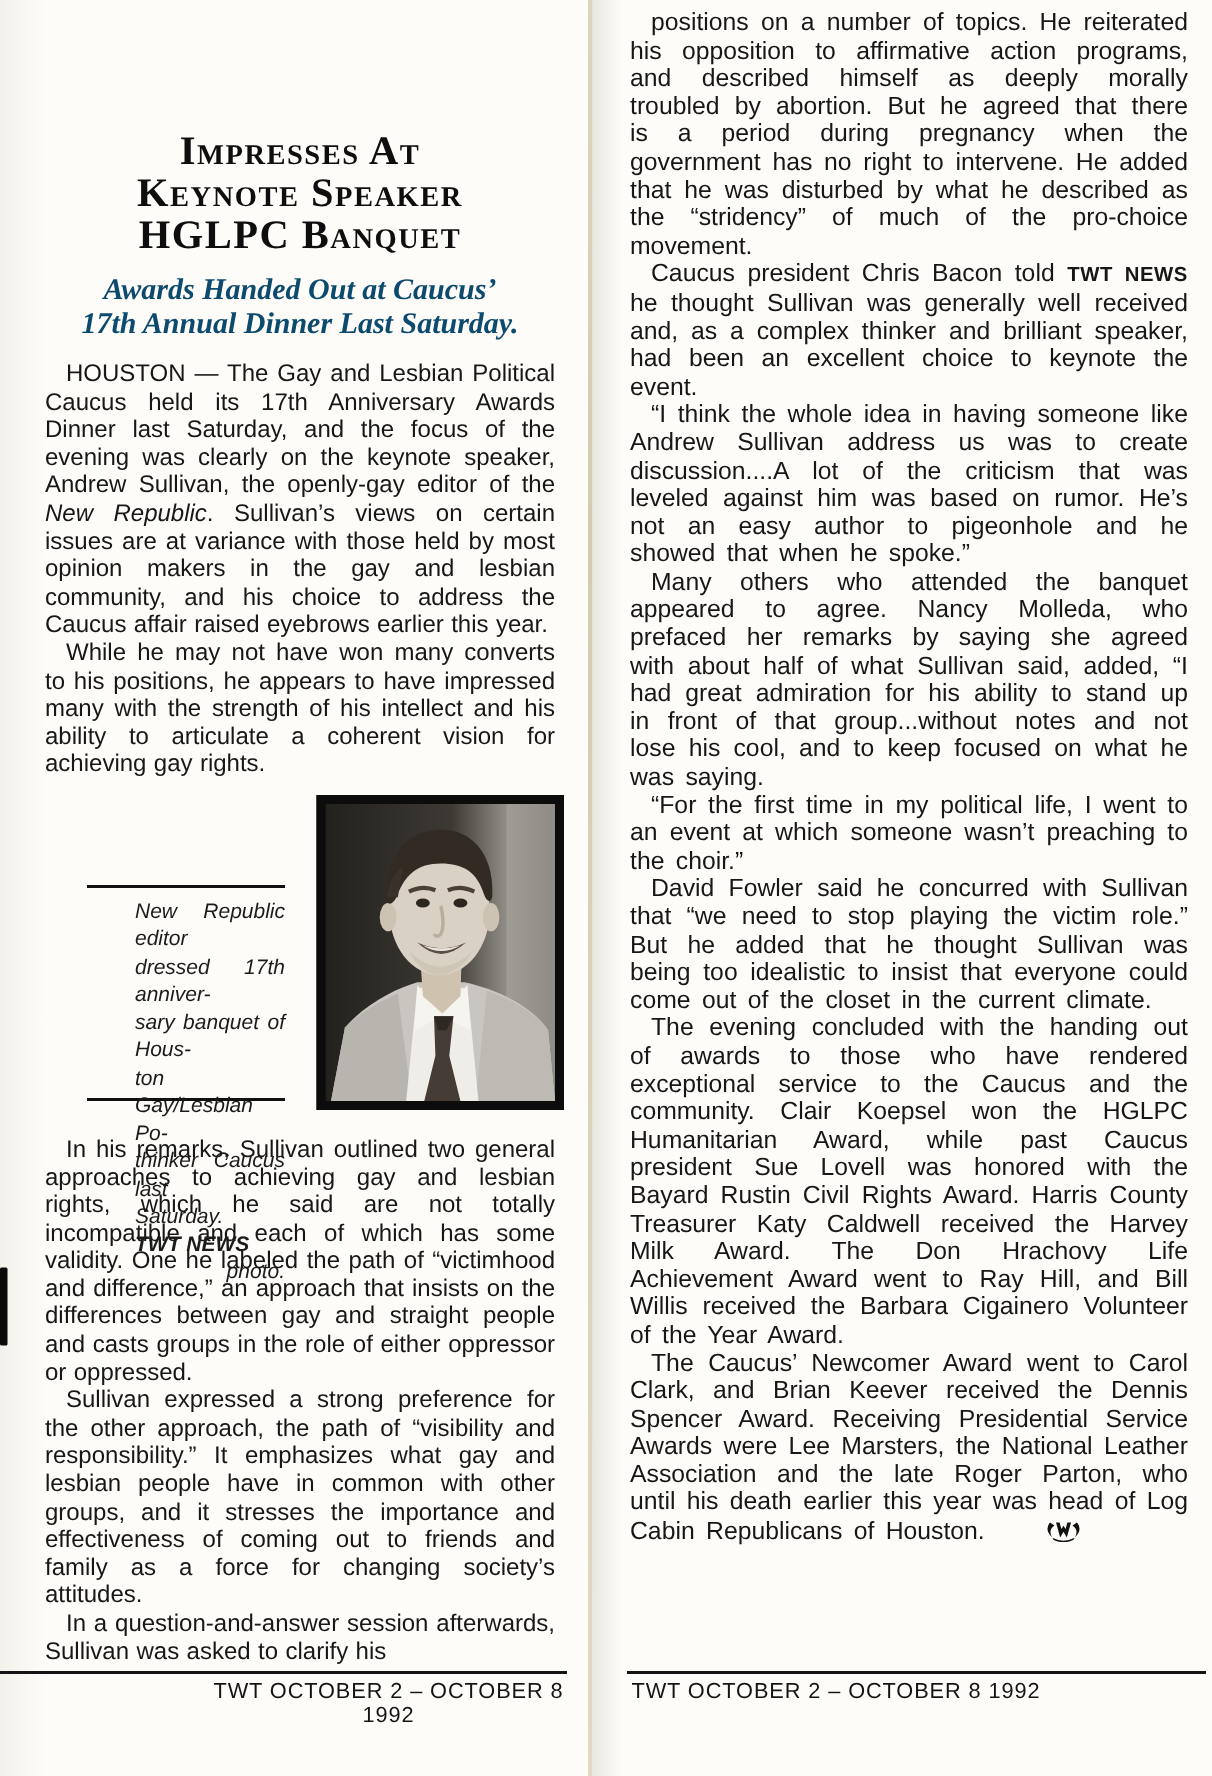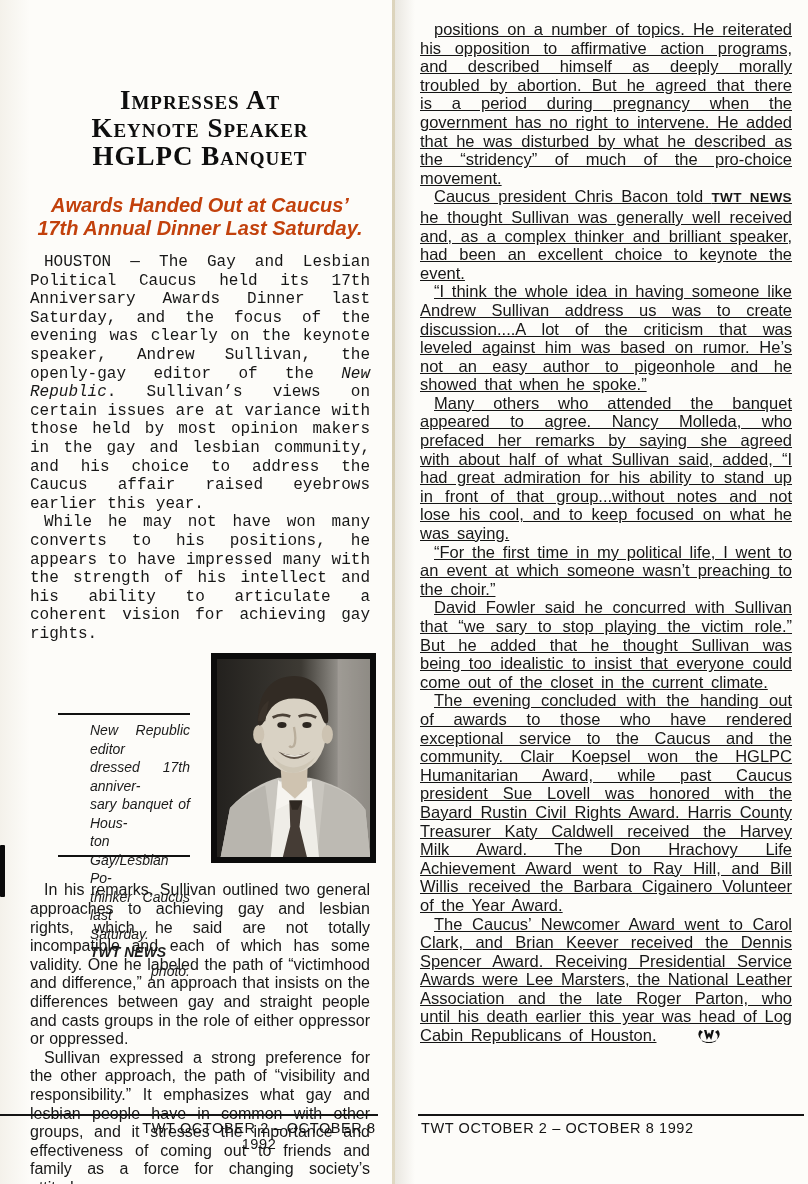--- a/index.html
+++ b/index.html
@@ -4,34 +4,34 @@
 <style>
   html,body{margin:0;padding:0;background:#e8e6e1;}
   #page{position:relative;width:808px;height:1184px;background:#fdfcf9;overflow:hidden;
         font-family:"Liberation Sans","DejaVu Sans",sans-serif;color:#151515;}
   #page::before{content:"";position:absolute;inset:0;pointer-events:none;
         background:linear-gradient(90deg,rgba(236,232,222,.55) 0,rgba(255,255,255,0) 30px);}
 
   
   .col{position:absolute;top:0;}
   #col-left{left:30px;width:340px;top:86px;}
-  #col-right{left:420px;width:372px;top:20px;text-decoration:underline;}
+  #col-right{left:420px;width:372px;top:6px;}
 
   
   .headline{font-family:"Liberation Serif","DejaVu Serif",serif;font-weight:700;
             font-variant:small-caps;font-size:27px;line-height:28px;text-align:center;
             letter-spacing:1px;color:#0e0e0e;}
-  .subhead{font-family:Liberation Sans, sans-serif;font-style:italic;font-weight:700;
-           font-size:20px;line-height:23px;text-align:center;margin-top:24px;color:#c2410c;}
+  .subhead{font-family:Liberation Serif, serif;font-style:italic;font-weight:700;
+           font-size:20px;line-height:23px;text-align:center;margin-top:12px;color:#0c4a6e;}
 
   
   .bp{font-size:16px;line-height:18.6px;text-align:justify;text-indent:14px;margin:0;
       word-spacing:0.5px;color:#171717;}
   #col-right .bp{font-size:16.5px;word-spacing:3px;line-height:18.6px;}
-  #left-top{margin-top:13px;font-family:Liberation Mono, monospace;}
+  #left-top{margin-top:13px;}
   #left-bottom{margin-top:16px;}
   .seg-i{font-style:italic;}
   .seg-bi{font-style:italic;font-weight:700;}
   .seg-twt{font-weight:700;font-size:0.82em;letter-spacing:0.4px;}
 
   
   #figure{display:flex;margin-top:10px;height:212px;position:relative;}
   #caption-box{width:132px;margin-left:28px;margin-top:60px;height:128px;
                border-top:2.5px solid #111;border-bottom:2.5px solid #111;
                padding:6px 0 6px 0;box-sizing:content-box;}
@@ -151,21 +151,21 @@
       </div>
   </div>
 
   <div id="col-right" class="col">
     <div id="right-body">
         <p class="bp"><span>positions on a number of topics. He reiterated his opposition to affirmative action programs, and described himself as deeply morally troubled by abortion. But he agreed that there is a period during pregnancy when the government has no right to intervene. He added that he was disturbed by what he described as the “stridency” of much of the pro-choice movement.</span></p>
         <p class="bp"><span>Caucus president Chris Bacon told </span><span class="seg-twt">TWT NEWS</span><span> he thought Sullivan was generally well received and, as a complex thinker and brilliant speaker, had been an excellent choice to keynote the event.</span></p>
         <p class="bp"><span>“I think the whole idea in having someone like Andrew Sullivan address us was to create discussion....A lot of the criticism that was leveled against him was based on rumor. He’s not an easy author to pigeonhole and he showed that when he spoke.”</span></p>
         <p class="bp"><span>Many others who attended the banquet appeared to agree. Nancy Molleda, who prefaced her remarks by saying she agreed with about half of what Sullivan said, added, “I had great admiration for his ability to stand up in front of that group...without notes and not lose his cool, and to keep focused on what he was saying.</span></p>
         <p class="bp"><span>“For the first time in my political life, I went to an event at which someone wasn’t preaching to the choir.”</span></p>
-        <p class="bp"><span>David Fowler said he concurred with Sullivan that “we sary to stop playing the victim role.” But he added that he thought Sullivan was being too idealistic to insist that everyone could come out of the closet in the current climate.</span></p>
+        <p class="bp"><span>David Fowler said he concurred with Sullivan that “we need to stop playing the victim role.” But he added that he thought Sullivan was being too idealistic to insist that everyone could come out of the closet in the current climate.</span></p>
         <p class="bp"><span>The evening concluded with the handing out of awards to those who have rendered exceptional service to the Caucus and the community. Clair Koepsel won the HGLPC Humanitarian Award, while past Caucus president Sue Lovell was honored with the Bayard Rustin Civil Rights Award. Harris County Treasurer Katy Caldwell received the Harvey Milk Award. The Don Hrachovy Life Achievement Award went to Ray Hill, and Bill Willis received the Barbara Cigainero Volunteer of the Year Award.</span></p>
         <p class="bp"><span>The Caucus’ Newcomer Award went to Carol Clark, and Brian Keever received the Dennis Spencer Award. Receiving Presidential Service Awards were Lee Marsters, the National Leather Association and the late Roger Parton, who until his death earlier this year was head of Log Cabin Republicans of Houston.</span><span class="endmark"><svg width="26" height="15" viewBox="0 0 26 15">
               <path fill="#111" d="M4 2 Q0 7 5.5 12 Q2.5 7 7 4 Z M22 2 Q26 7 20.5 12 Q23.5 7 19 4 Z M8 2 L10.8 12 L13 8.2 L15.2 12 L18 2 L15.6 2 L14.4 6.4 L13 4.2 L11.6 6.4 L10.4 2 Z M5.5 12.2 Q13 16 20.5 12.2 L19.5 13.6 Q13 16.8 6.5 13.6 Z"></path>
             </svg></span></p>
       </div>
   </div>
 
   <div id="footer-left" class="footer">
     <span>TWT OCTOBER 2 – OCTOBER 8 1992</span>
   </div>

